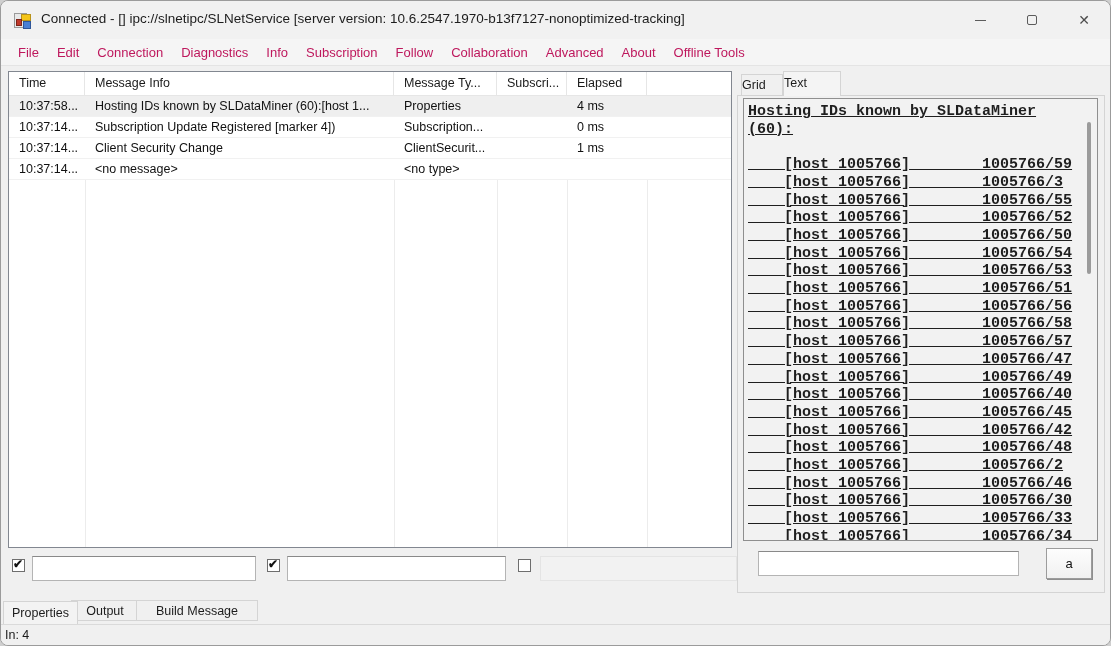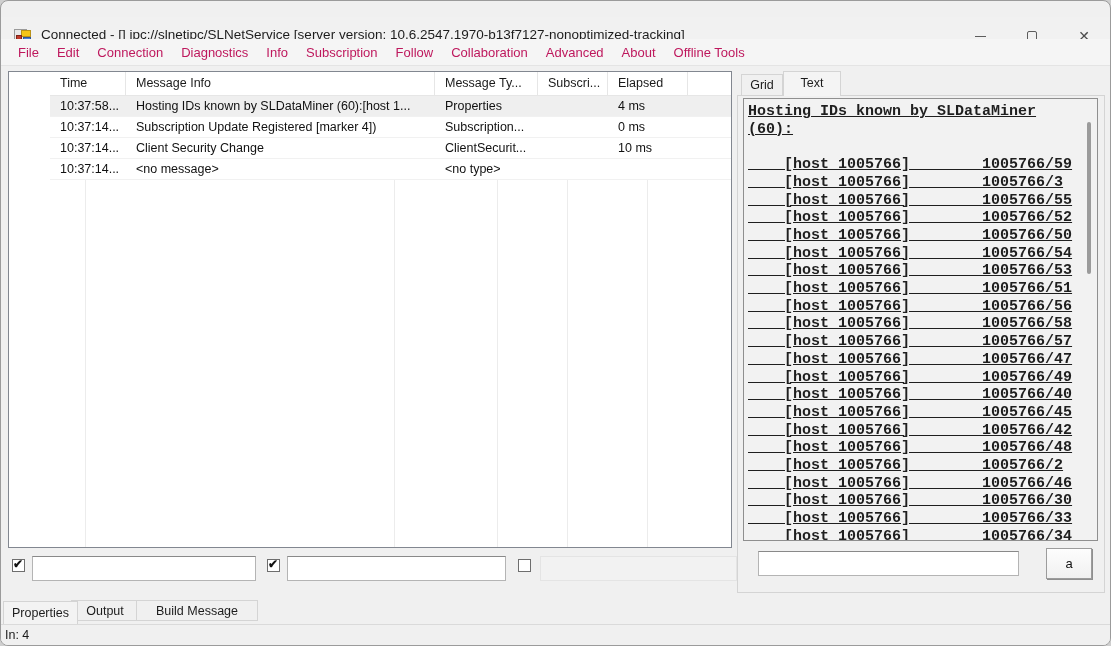--- a/index.html
+++ b/index.html
@@ -5,21 +5,21 @@
   * { margin:0; padding:0; box-sizing:border-box; }
   html,body { width:1111px; height:646px; background:#cfcfcf; font-family:"Liberation Sans", sans-serif; }
 
   .window {
     position:absolute; left:0; top:0; width:1111px; height:646px;
     background:#f0f0f0; border:1px solid #9b9b9b; border-radius:8px;
     overflow:hidden;
   }
 
   
-  .titlebar { position:absolute; left:0; top:0; right:0; height:38px; background:#f1f1f1;margin-top:16px; }
+  .titlebar { position:absolute; left:0; top:0; right:0; height:38px; background:#f1f1f1; }
   .app-icon { position:absolute; left:12px; top:9px; width:20px; height:20px; }
   .app-icon .sq { position:absolute; }
   .app-icon .frame { left:1px; top:3px; width:13px; height:15px; border:1px solid #9a9a9a; background:#e8e8e8; }
   .app-icon .red    { left:3px; top:9px;  width:6px;  height:7px;  background:#c0392b; border:1px solid #7e2318; }
   .app-icon .yellow { left:8px; top:4px;  width:10px; height:7px;  background:#f5c518; border:1px solid #b8921a; }
   .app-icon .blue   { left:10px; top:11px; width:8px; height:8px;  background:#4a7fd4; border:1px solid #2f5699; }
   .title-text { position:absolute; left:40px; top:10px; font-size:13.5px; color:#1c1c1c; white-space:nowrap; }
   .win-controls { position:absolute; right:0; top:0; height:38px; display:flex; }
   .win-btn { width:52px; height:38px; display:flex; align-items:center; justify-content:center; color:#5c5c5c; }
   .glyph-min { width:11px; height:1px; background:#5c5c5c; display:block; }
@@ -27,21 +27,21 @@
   .glyph-close { font-size:14px; line-height:14px; color:#4c4c4c; }
 
   
   .menubar { position:absolute; left:0; top:38px; right:0; height:27px; background:#f5f5f5;
              border-bottom:1px solid #e4e4e4; display:flex; align-items:center; padding-left:8px; }
   .menu-item { font-size:13px; color:#be185d; padding:0 9px; line-height:27px; cursor:default; }
 
   
   .listview { position:absolute; left:7px; top:70px; width:724px; height:477px;
               background:#ffffff; border:1px solid #828790; overflow:hidden; }
-  .lv-inner { position:relative; width:100%; height:100%;padding-left:41px; }
+  .lv-inner { position:relative; width:100%; height:100%; }
   .lv-vline { position:absolute; top:0; bottom:0; width:1px; background:#ececec; }
   .lv-header { position:relative; display:flex; height:24px; background:#ffffff;
                border-bottom:1px solid #e6e6e6; z-index:2; }
   .lv-hcell { font-size:12.5px; color:#1a1a1a; line-height:23px; padding-left:10px;
               border-right:1px solid #e6e6e6; overflow:hidden; white-space:nowrap; }
   .lv-row { position:relative; display:flex; height:21px; border-bottom:1px solid #f1f1f1;
             background:#ffffff; z-index:1; }
   .lv-row.selected { background:#efefef; }
   .lv-cell { font-size:12.5px; color:#111111; line-height:20px; padding-left:10px;
              overflow:hidden; white-space:nowrap; }
@@ -59,21 +59,21 @@
              font-family:"Liberation Sans", sans-serif; }
   .f-input.disabled { background:#f2f2f2; border:1px solid #e4e4e4; }
   #cb1{left:11px;} #in1{left:31px; width:224px;}
   #cb2{left:266px;} #in2{left:286px; width:219px;}
   #cb3{left:517px;} #in3{left:539px; width:197px;}
 
   
   .tabctl { position:absolute; left:736px; top:70px; width:368px; height:522px; }
   .tabpage { position:absolute; left:0; top:24px; right:0; bottom:0; background:#f0f0f0;
              border:1px solid #d4d4d4; }
-  .rtab { position:absolute; font-size:12.5px; color:#1c1c1c; text-align:center;
+  .rtab { position:absolute; font-size:12.5px; color:#1c1c1c; text-align:left;
           background:#f0f0f0; border:1px solid #d4d4d4; z-index:2; }
   .rtab.unsel { left:4px; top:3px; width:42px; height:22px; line-height:21px; }
   .rtab.sel { left:46px; top:0px; width:58px; height:25px; line-height:23px;
               background:#f4f4f4; border-bottom:none; }
 
   .textview { position:absolute; left:6px; top:27px; width:355px; height:443px;
               background:#f2f2f2; border:1px solid #8f8f8f; overflow:hidden; }
   .textview pre { font-family:"Liberation Mono", monospace; font-size:15px; font-weight:bold;
                   line-height:17.7px; color:#1f1f1f; padding:4px 0 0 4px; white-space:pre;text-decoration:underline; }
   .tscroll { position:absolute; right:6px; top:23px; width:4px; height:152px;
@@ -165,21 +165,21 @@
             <div class="lv-cell c-info">Subscription Update Registered [marker 4])</div>
             <div class="lv-cell c-type">Subscription...</div>
             <div class="lv-cell c-sub"></div>
             <div class="lv-cell c-elapsed">0 ms</div>
           </div>
           <div class="lv-row">
             <div class="lv-cell c-time">10:37:14...</div>
             <div class="lv-cell c-info">Client Security Change</div>
             <div class="lv-cell c-type">ClientSecurit...</div>
             <div class="lv-cell c-sub"></div>
-            <div class="lv-cell c-elapsed">10 ms</div>
+            <div class="lv-cell c-elapsed">1 ms</div>
           </div>
           <div class="lv-row">
             <div class="lv-cell c-time">10:37:14...</div>
             <div class="lv-cell c-info">&lt;no message&gt;</div>
             <div class="lv-cell c-type">&lt;no type&gt;</div>
             <div class="lv-cell c-sub"></div>
             <div class="lv-cell c-elapsed"></div>
           </div>
         </div>
     <div class="lv-vline" style="left: 76px;"></div>

